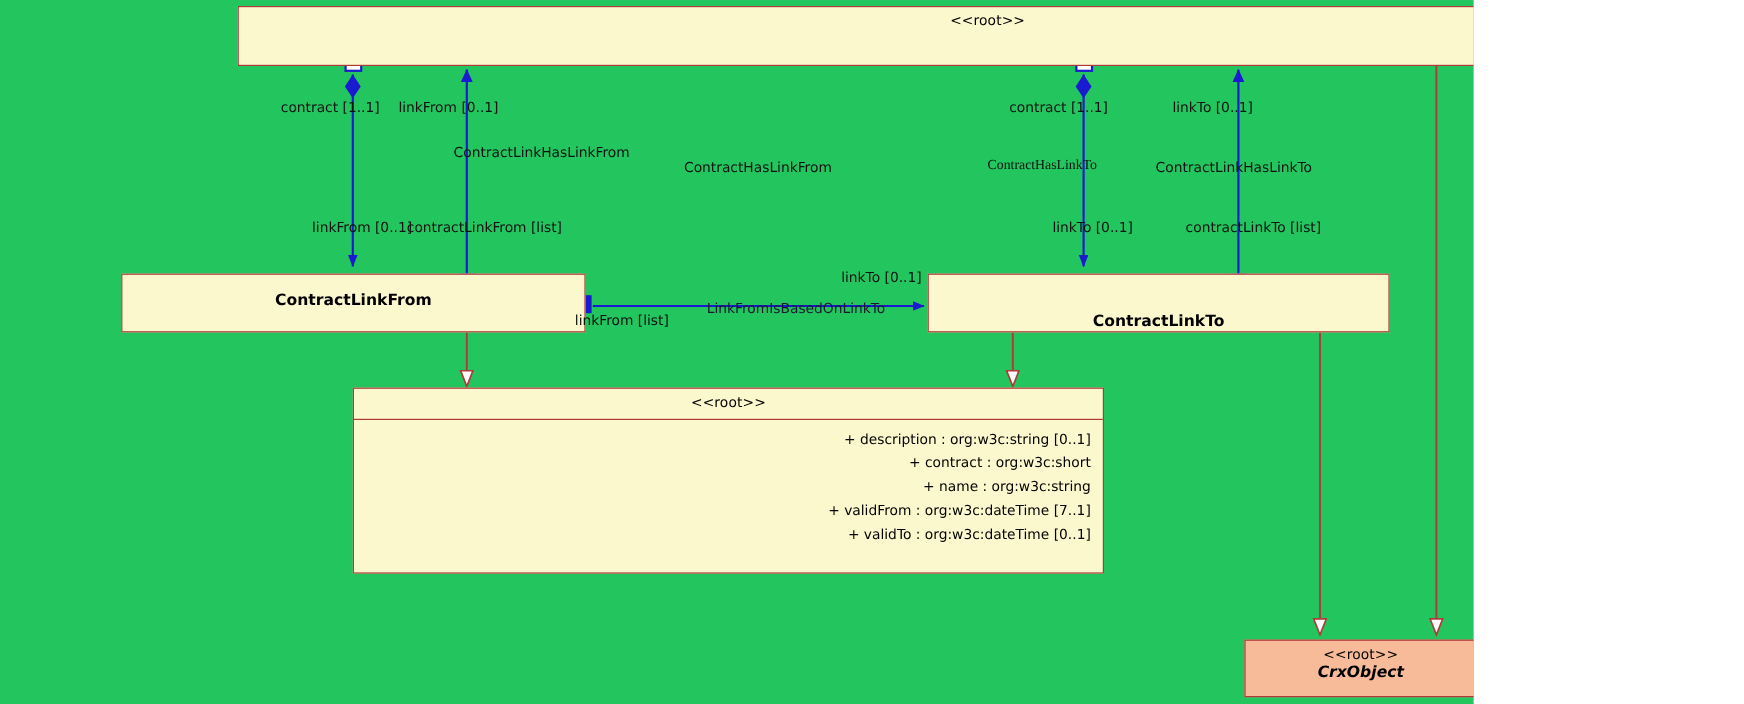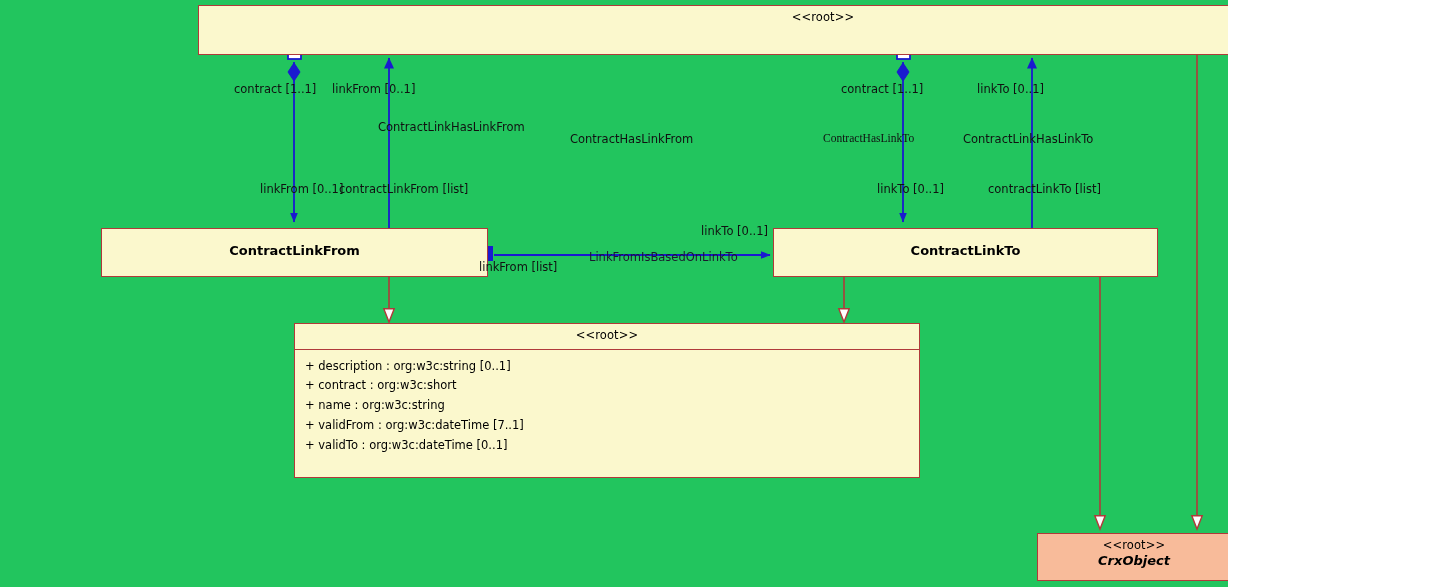--- a/index.html
+++ b/index.html
@@ -47,21 +47,22 @@
   .class-name {
     font-size: 13px;
     font-weight: bold;
     color: #000000;
   }
   .class-name.abstract {
     font-style: italic;
   }
   .class-attrs {
     border-top: 1.5px solid #b03a3a;
-    padding: 7px 22px 9px 10px;
+    padding: 7px 10px 9px 10px;
+    text-align: right;
   }
   .attr {
     font-size: 11.5px;
     color: #000000;
     line-height: 1.72;
     white-space: nowrap;
   }
   .edge-label {
     position: absolute;
     font-size: 11.5px;
@@ -138,21 +139,21 @@
     </div>
   </div>
 
   <div class="uml-class" style="left:101px; top:228px; width:387px; height:49px;">
     <div class="class-header" style="padding-top:14px;">
       <div class="class-name">ContractLinkFrom</div>
     </div>
   </div>
 
   <div class="uml-class" style="left:773px; top:228px; width:385px; height:49px;">
-    <div class="class-header" style="padding-top:14px;">
+    <div class="class-header" style="padding-top:32px;">
       <div class="class-name">ContractLinkTo</div>
     </div>
   </div>
 
   <div class="uml-class" style="left:294px; top:323px; width:626px; height:155px;">
     <div class="class-header">
       <div class="stereotype">&lt;&lt;root&gt;&gt;</div>
     </div>
     <div class="class-attrs">
       <div class="attr">+ description : org:w3c:string [0..1]</div>

